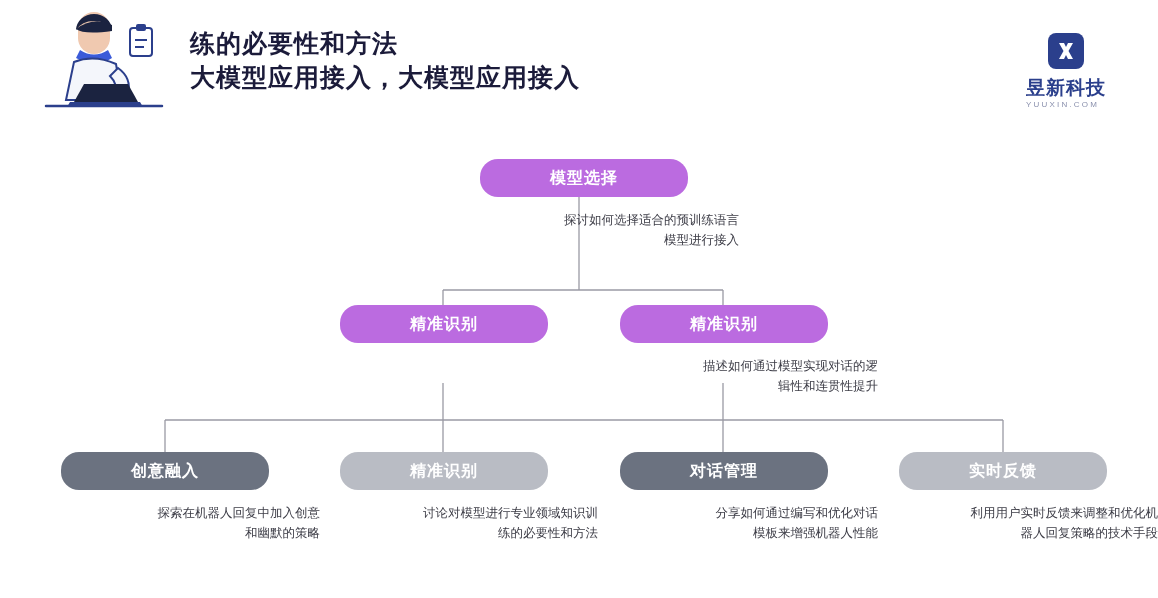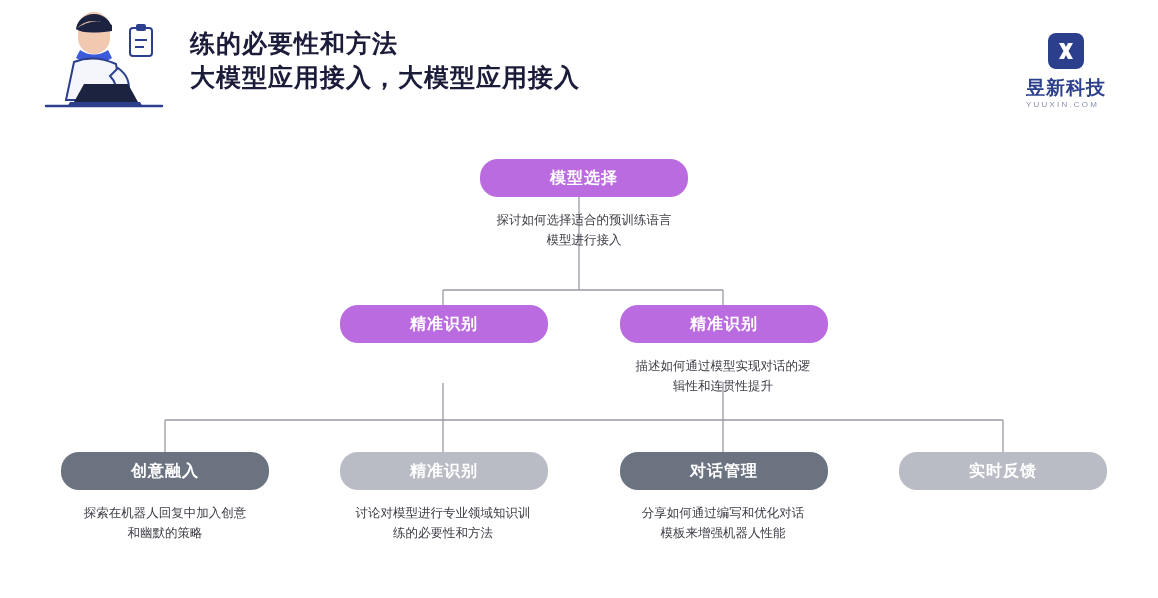--- a/index.html
+++ b/index.html
@@ -100,21 +100,21 @@
     display: flex;
     align-items: center;
     justify-content: center;
     color: #ffffff;
     font-size: 16px;
     font-weight: bold;
     letter-spacing: 1px;
   }
   .desc {
     position: absolute;
-    text-align: center;
+    text-align: right;
     font-size: 12.5px;
     color: #3c3c46;
     line-height: 20px;
   }
 
   
   .purple { background: #bb6be0; }
   .slate  { background: #6b7280; }
   .grey   { background: #b9bcc4; }
 </style>
@@ -219,14 +219,16 @@
 
   <div class="node slate" style="left:620px; top:322px; width:208px; height:38px;">
     <span>对话管理</span>
   </div>
   <div class="desc" style="left:568px; top:373px; width:310px; white-space:pre-line;">分享如何通过编写和优化对话
 模板来增强机器人性能</div>
 
   <div class="node grey" style="left:899px; top:322px; width:208px; height:38px;">
     <span>实时反馈</span>
   </div>
+  <div class="desc" style="left:848px; top:373px; width:310px; white-space:pre-line;">利用用户实时反馈来调整和优化机
+器人回复策略的技术手段</div>
 
 </div>
 
 </body></html>

